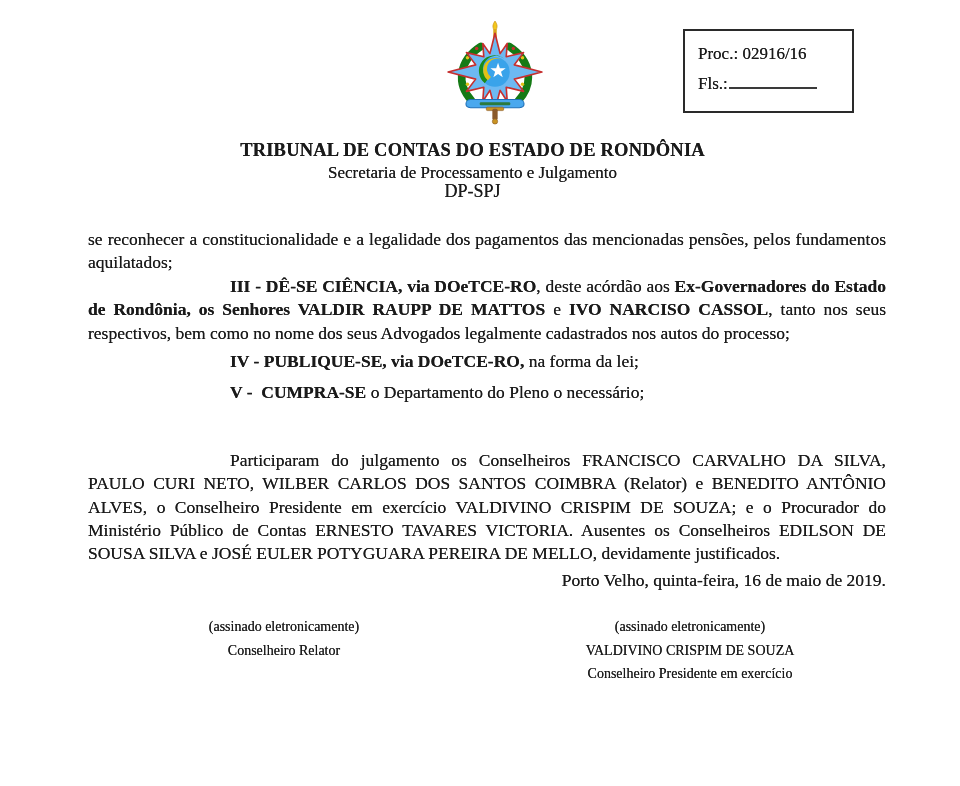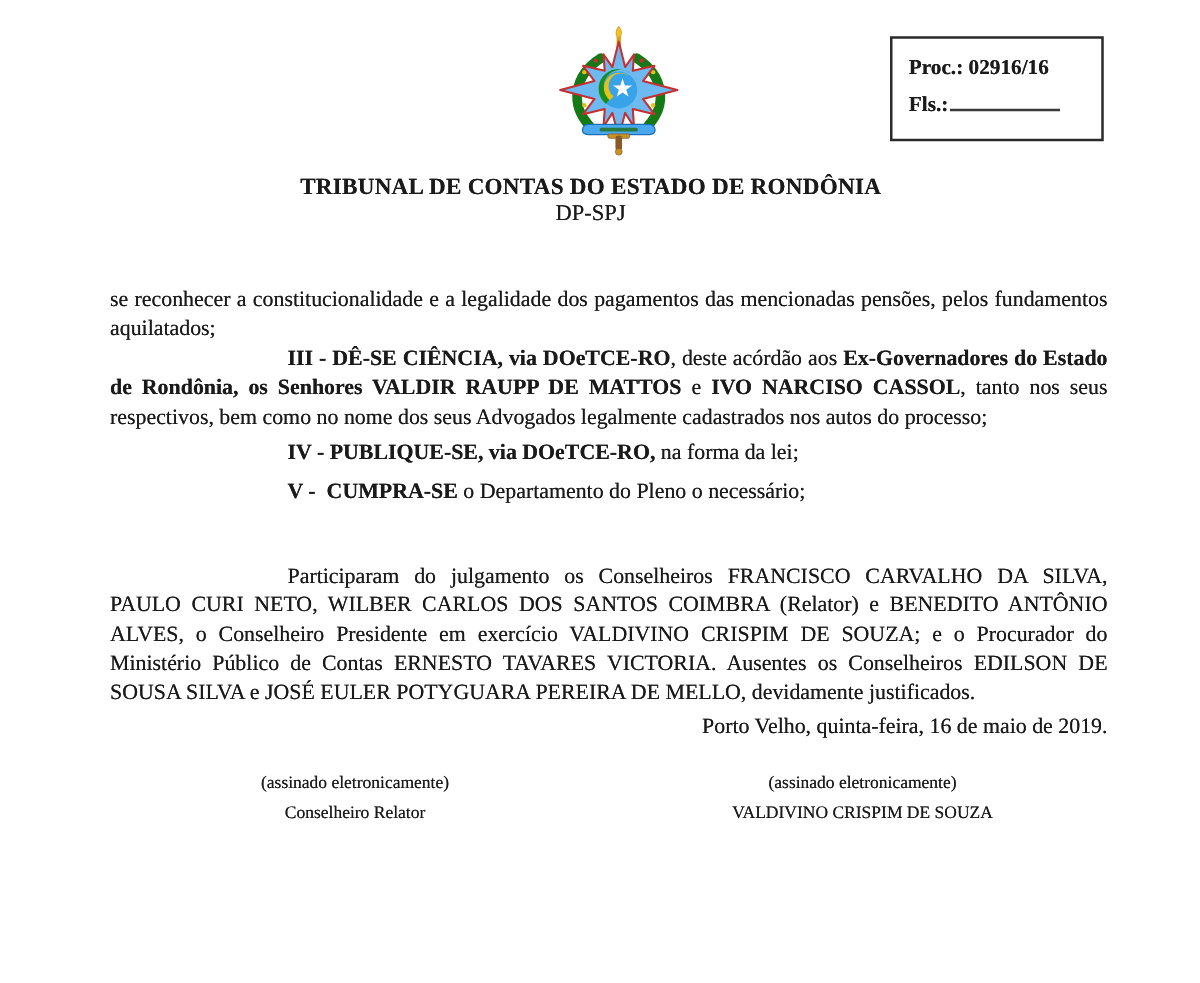--- a/index.html
+++ b/index.html
@@ -6,23 +6,23 @@
   html,body { background:#ffffff; }
   .page {
     position:relative; width:960px; height:786px; margin:0 auto;
     background:#ffffff; color:#1a1a1a; overflow:hidden;
     font-family:"Liberation Serif","DejaVu Serif",serif;
     filter: blur(0.3px);
     text-shadow: 0 0 0.35px rgba(25,25,25,0.85);
   }
   
   .proc-box {
-    position:absolute; left:712px; top:29px; width:171px; height:84px;
+    position:absolute; left:683px; top:29px; width:171px; height:84px;
     border:2px solid #2a2a2a; padding:8px 10px 0 13px;
-    font-size:17px; font-weight:bold; line-height:30px; text-align:left;
+    font-size:17px; font-weight:normal; line-height:30px; text-align:left;
   }
   .fls-line { display:inline-block; width:88px; border-bottom:2px solid #3a3a3a; height:0.95em; margin-left:1px; }
   
   .emblem { position:absolute; left:443px; top:20px; width:104px; height:106px; }
   .emblem svg { width:100%; height:100%; }
   
   .header-block { position:absolute; left:0; right:15px; top:139px; text-align:center; }
   .org-title { font-size:18.5px; font-weight:bold; letter-spacing:0.2px; line-height:22px; }
   .org-sub   { font-size:17px; line-height:19px; margin-top:2px; }
   .org-unit  { font-size:18px; line-height:19px; }
@@ -84,20 +84,21 @@
       <rect x="36" y="80.6" width="30" height="3" rx="1.2" fill="#2b7a3d"></rect>
 
       <rect x="42.5" y="85.5" width="17" height="3.4" rx="1.2" fill="#c99422" stroke="#8b5a2b" stroke-width="0.6"></rect>
       <rect x="48.4" y="87" width="5.2" height="11" rx="1.5" fill="#8b5a2b"></rect>
       <circle cx="51" cy="99.5" r="2.6" fill="#c99422" stroke="#8b5a2b" stroke-width="0.6"></circle>
     </svg>
   </div>
 
   <div class="header-block">
     <div class="org-title">TRIBUNAL DE CONTAS DO ESTADO DE RONDÔNIA</div>
+    <div class="org-sub">Secretaria de Processamento e Julgamento</div>
     <div class="org-unit">DP-SPJ</div>
   </div>
 
   <div class="body-block">
 
     <p id="p-cont">se reconhecer a constitucionalidade e a legalidade dos pagamentos das mencionadas pensões, pelos fundamentos aquilatados;</p>
 
     <p id="p-iii" class="indent"><span class="b">III - DÊ-SE CIÊNCIA, via DOeTCE-RO</span><span>, deste acórdão aos </span><span class="b">Ex-Governadores do Estado de Rondônia, os Senhores VALDIR RAUPP DE MATTOS</span><span> e </span><span class="b">IVO NARCISO CASSOL</span><span>, tanto nos seus respectivos, bem como no nome dos seus Advogados legalmente cadastrados nos autos do processo;</span></p>
 
     <p id="p-iv" class="indent"><span class="b">IV - PUBLIQUE-SE, via DOeTCE-RO,</span><span> na forma da lei;</span></p>
@@ -110,17 +111,18 @@
     <p class="dateline">Porto Velho, quinta-feira, 16 de maio de 2019.</p>
 
     <div class="sig-row">
       <div class="sig-col">
         <div>(assinado eletronicamente)</div>
         <div>Conselheiro Relator</div>
       </div>
       <div class="sig-col right">
         <div>(assinado eletronicamente)</div>
         <div>VALDIVINO CRISPIM DE SOUZA</div>
+        <div>Conselheiro Presidente em exercício</div>
       </div>
     </div>
 
   </div>
 </div>
 
 </body></html>

